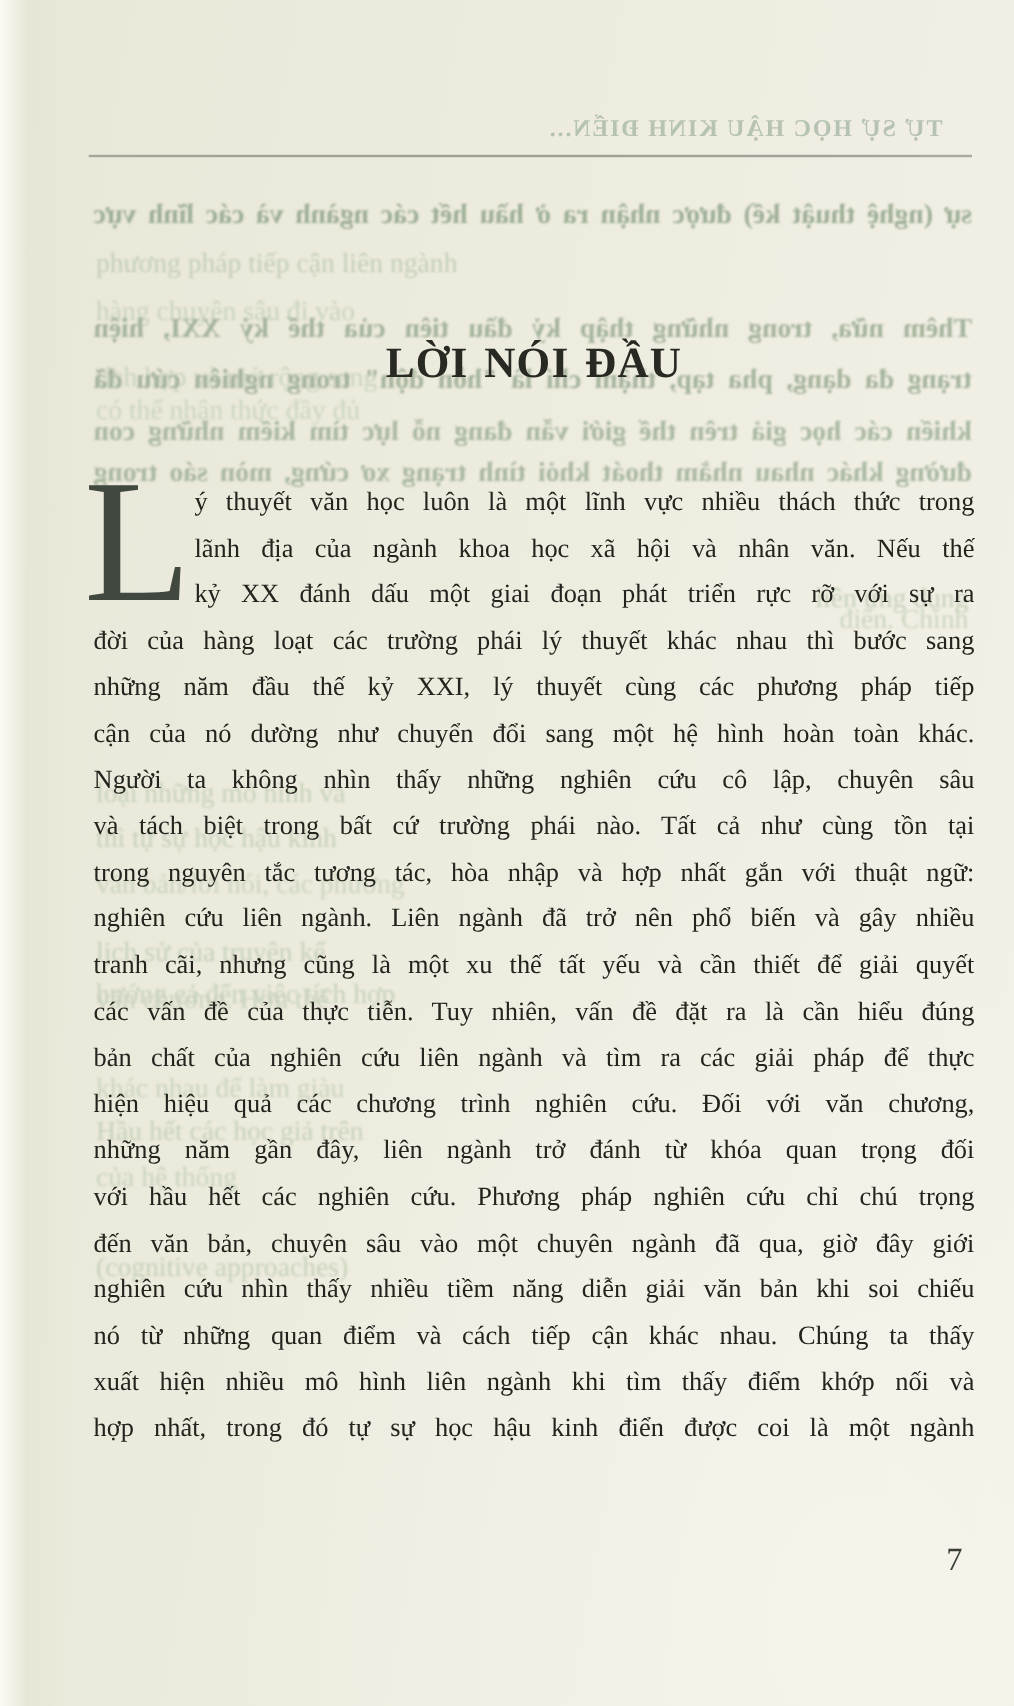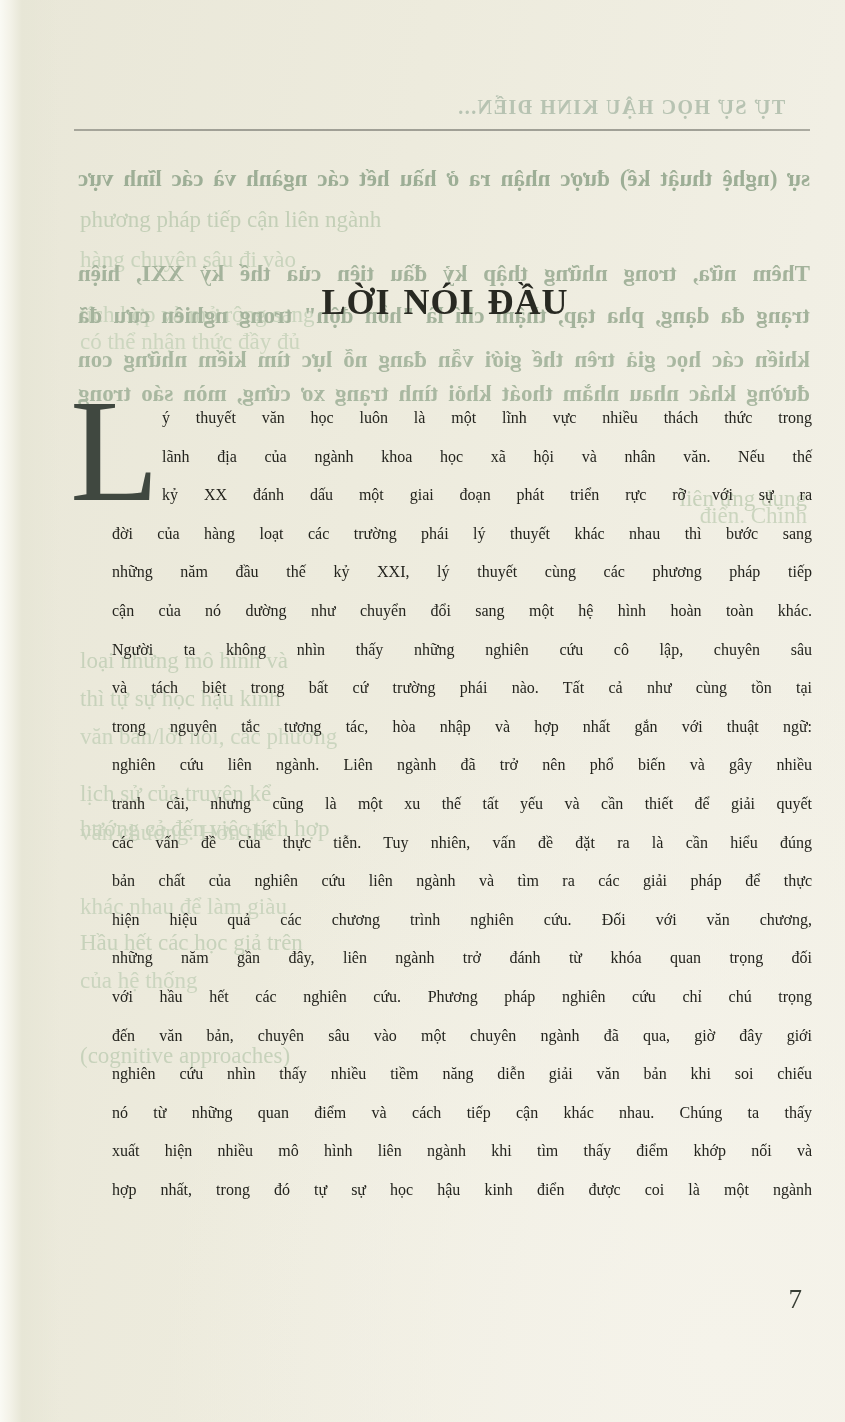--- a/index.html
+++ b/index.html
@@ -72,23 +72,23 @@
     position:absolute;top:399px;left:78px;width:734px;
     color:#24241e;
   }
   .dropcap{
     float:left;
     font-size:146px;line-height:96px;height:104px;width:86px;
     margin:4px 6px 0 -8px;
     color:#404840;
   }
   .line{
-    height:38.6px;line-height:38.6px;font-size:16px;
+    height:38.6px;line-height:38.6px;font-size:22px;
     text-align:justify;text-align-last:justify;
-    white-space:normal;overflow:visible;margin-left:34px;
+    white-space:normal;overflow:visible;
   }
   .page-number{
     position:absolute;top:1284px;right:43px;
     font-size:27px;color:#383e35;
   }
 </style>
 </head>
 <body>
 
 <div class="page">

